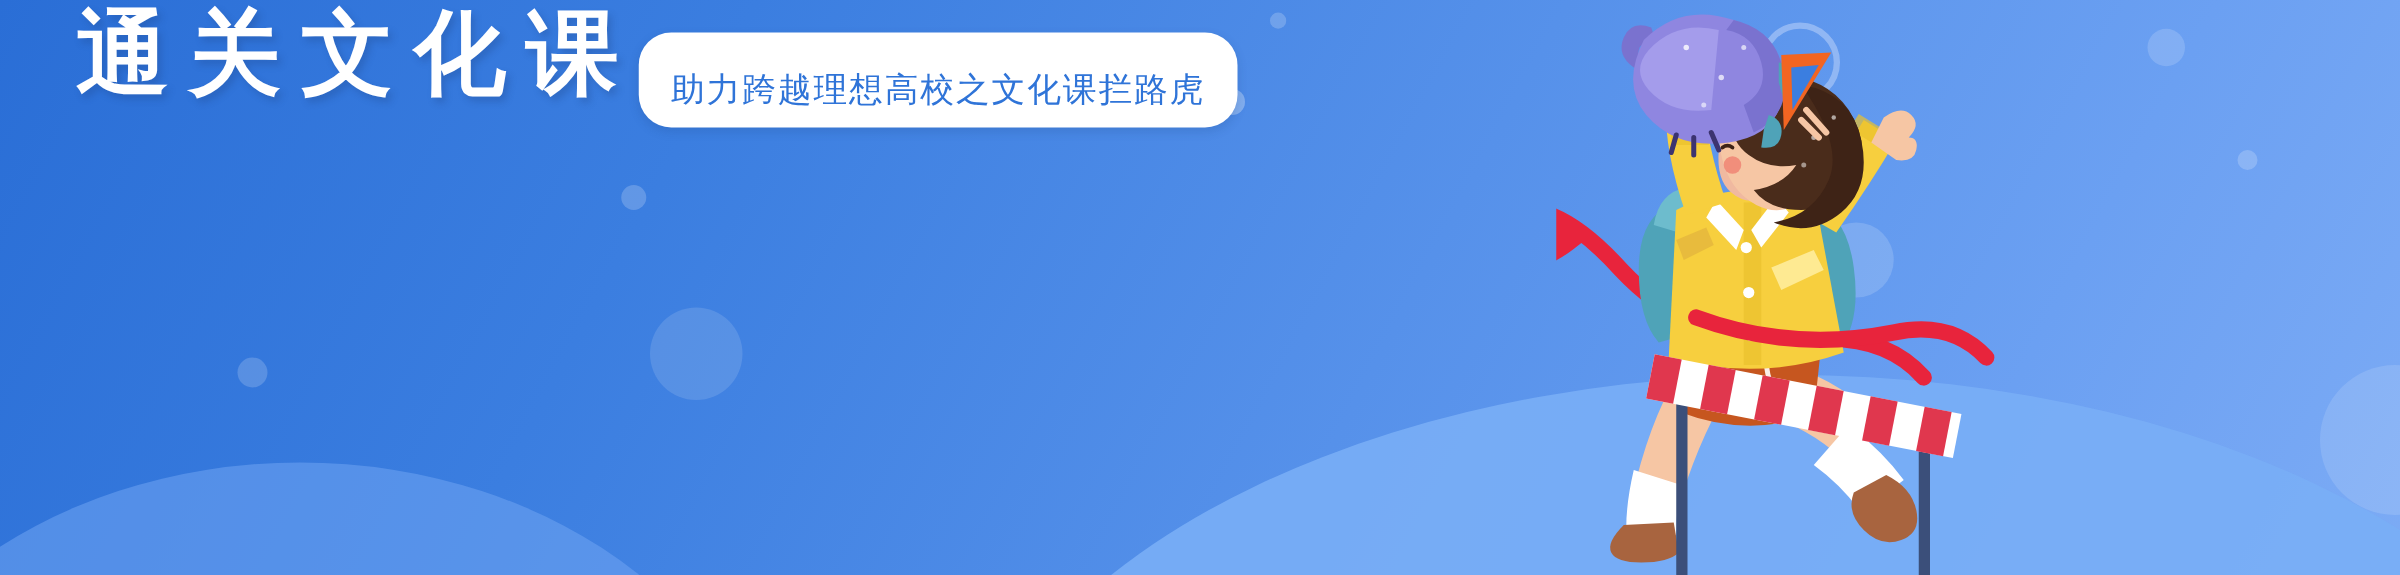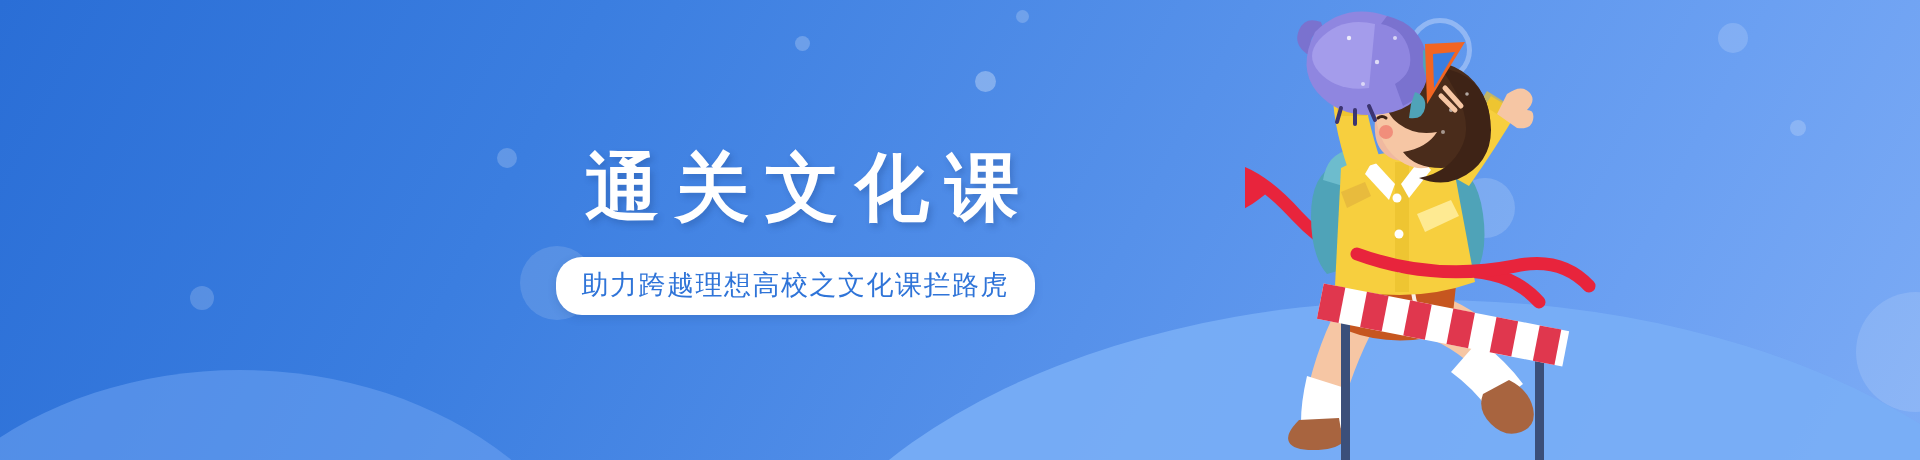--- a/index.html
+++ b/index.html
@@ -21,21 +21,21 @@
   }
   .hill.left{ left:-140px; bottom:-210px; width:760px; height:300px; background:#6fa4f2; opacity:.55;}
   .hill.right{ left:760px; bottom:-230px; width:1340px; height:390px; background:#79aef6; opacity:.9;}
 
   .bubble{position:absolute;border-radius:50%;background:#ffffff;}
   .ring{position:absolute;border-radius:50%;border:5px solid #b9d2fa;opacity:.55;}
 
   
   .copy{
     position:absolute;left:0;top:0;width:1035px;height:460px;
-    display:flex;flex-direction:column;align-items:flex-end;justify-content:center;
+    display:flex;flex-direction:row;align-items:flex-start;justify-content:center;
   }
   .headline{
     color:#ffffff;
     font-weight:bold;
     font-size:74px;
     line-height:1.16;
     letter-spacing:16px;
     text-indent:16px;
     text-align:center;
     white-space:nowrap;
@@ -43,21 +43,21 @@
   }
   .headline .l2{ margin-top:4px; }
 
   .pill{
     margin-top:26px;
     background:#ffffff;
     color:#2f74d8;
     font-size:27px;
     letter-spacing:1.5px;
     font-weight:normal;
-    padding:10px 26px 12px;
+    padding:28px 26px 12px;
     border-radius:26px;
     white-space:nowrap;
     box-shadow:0 3px 8px rgba(26,64,130,.18);
   }
 
   
   .illus{position:absolute;left:1245px;top:-8px;width:400px;height:470px;}
   .illus svg{display:block;}
 </style>
 </head>

